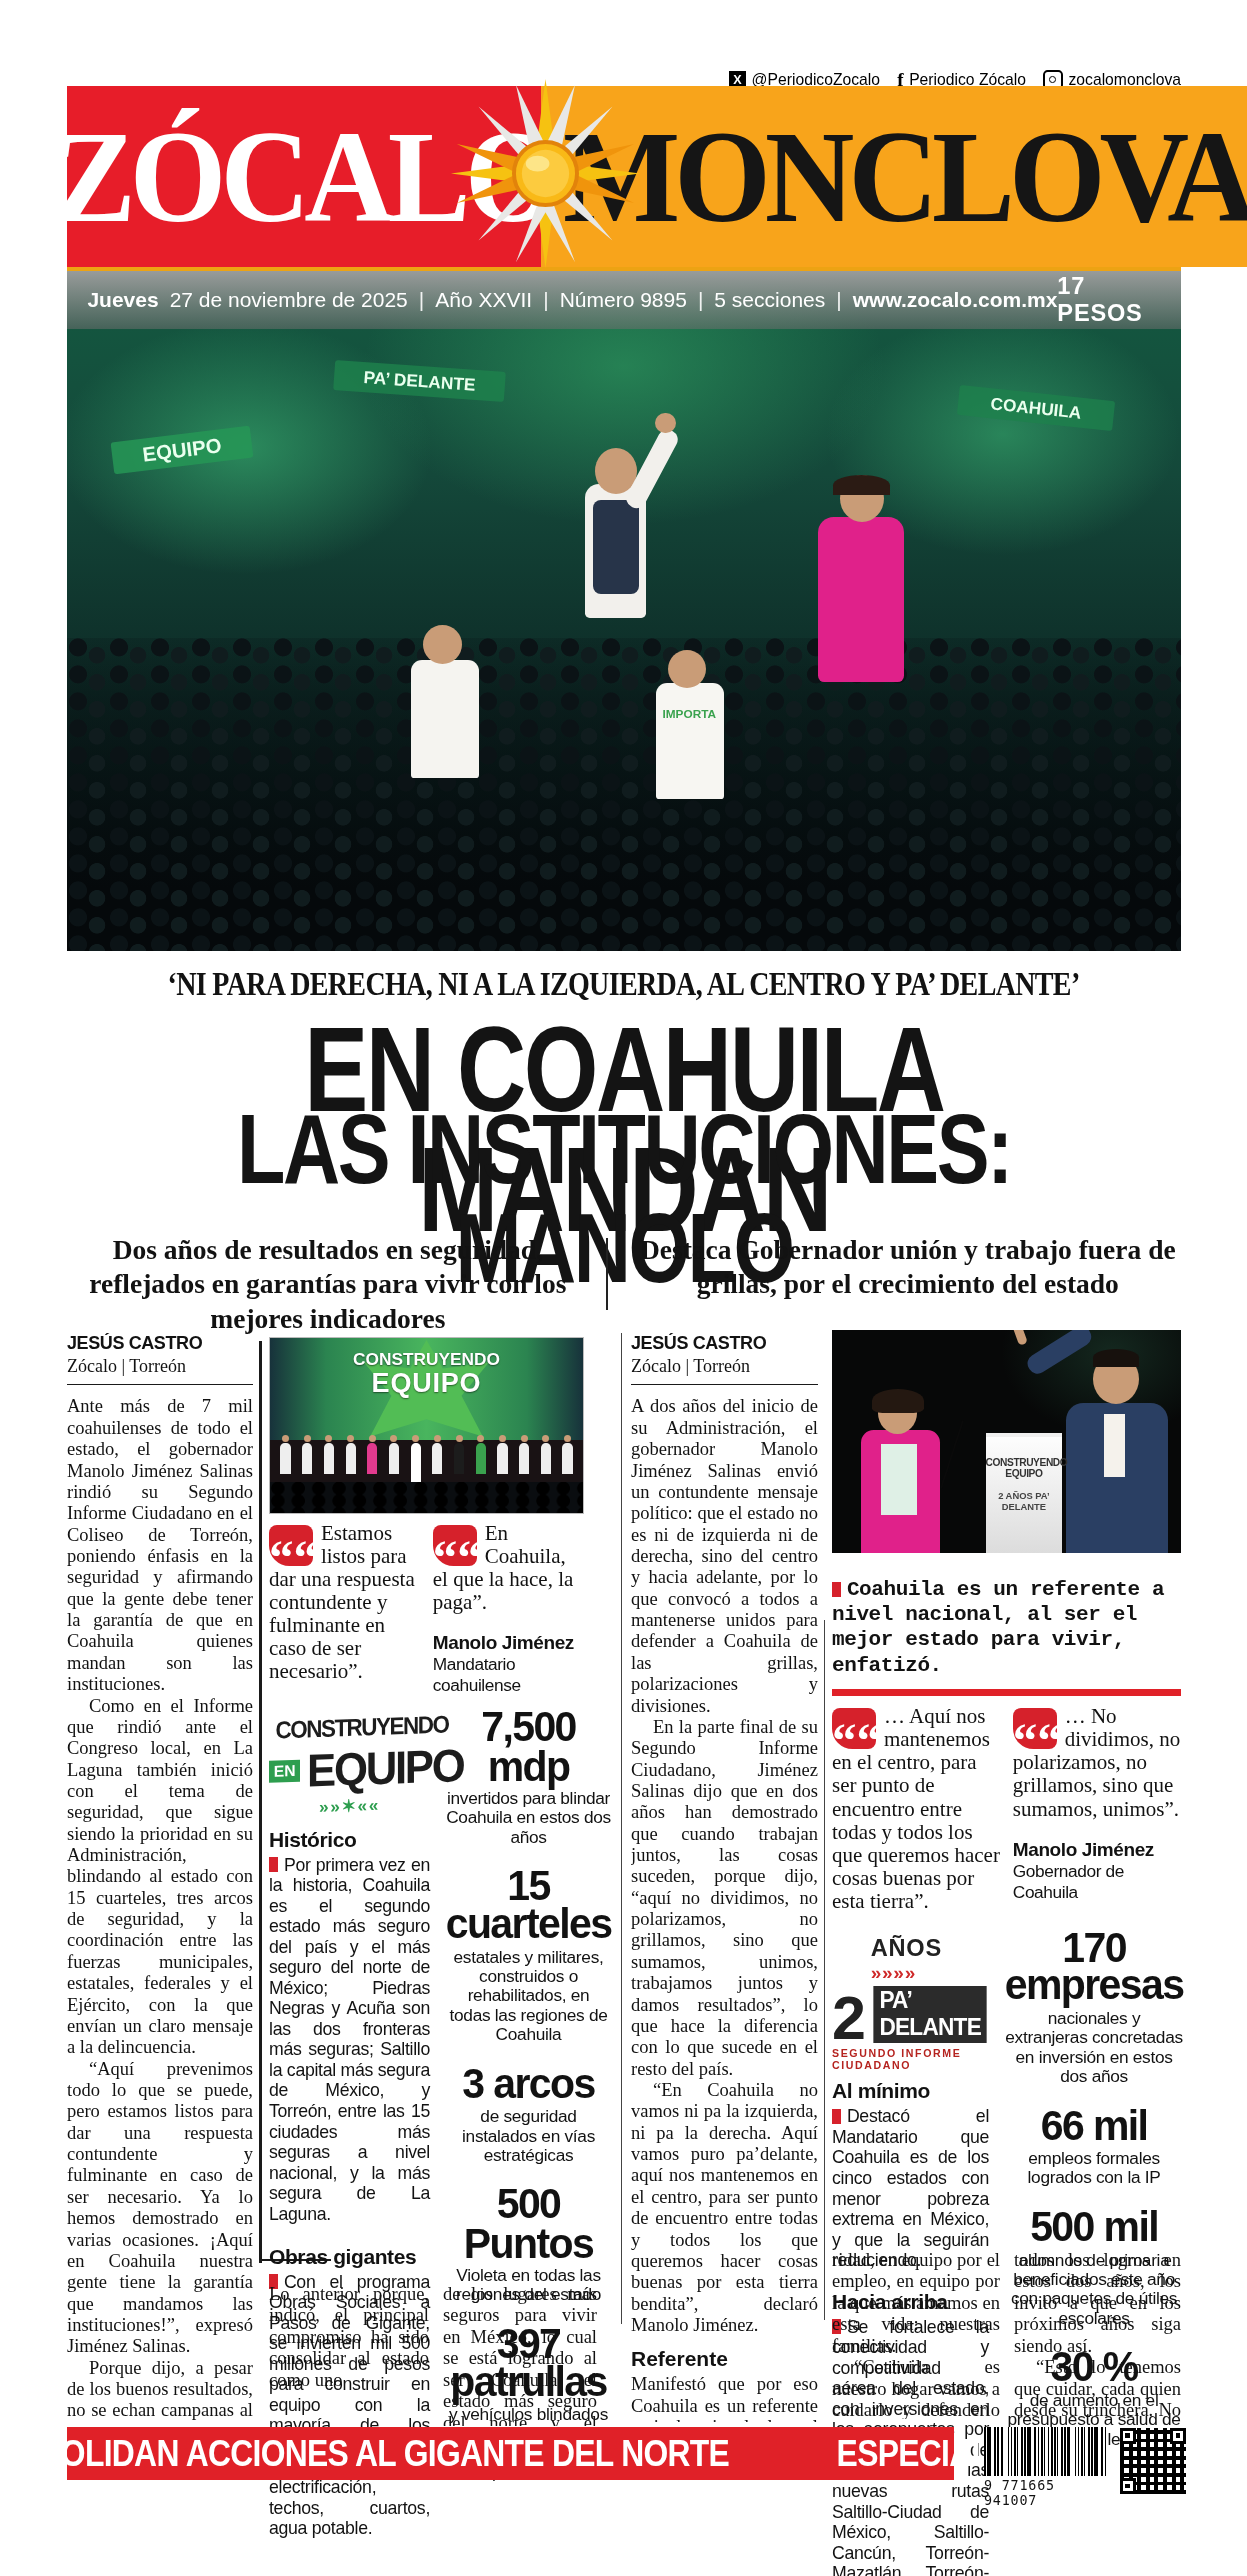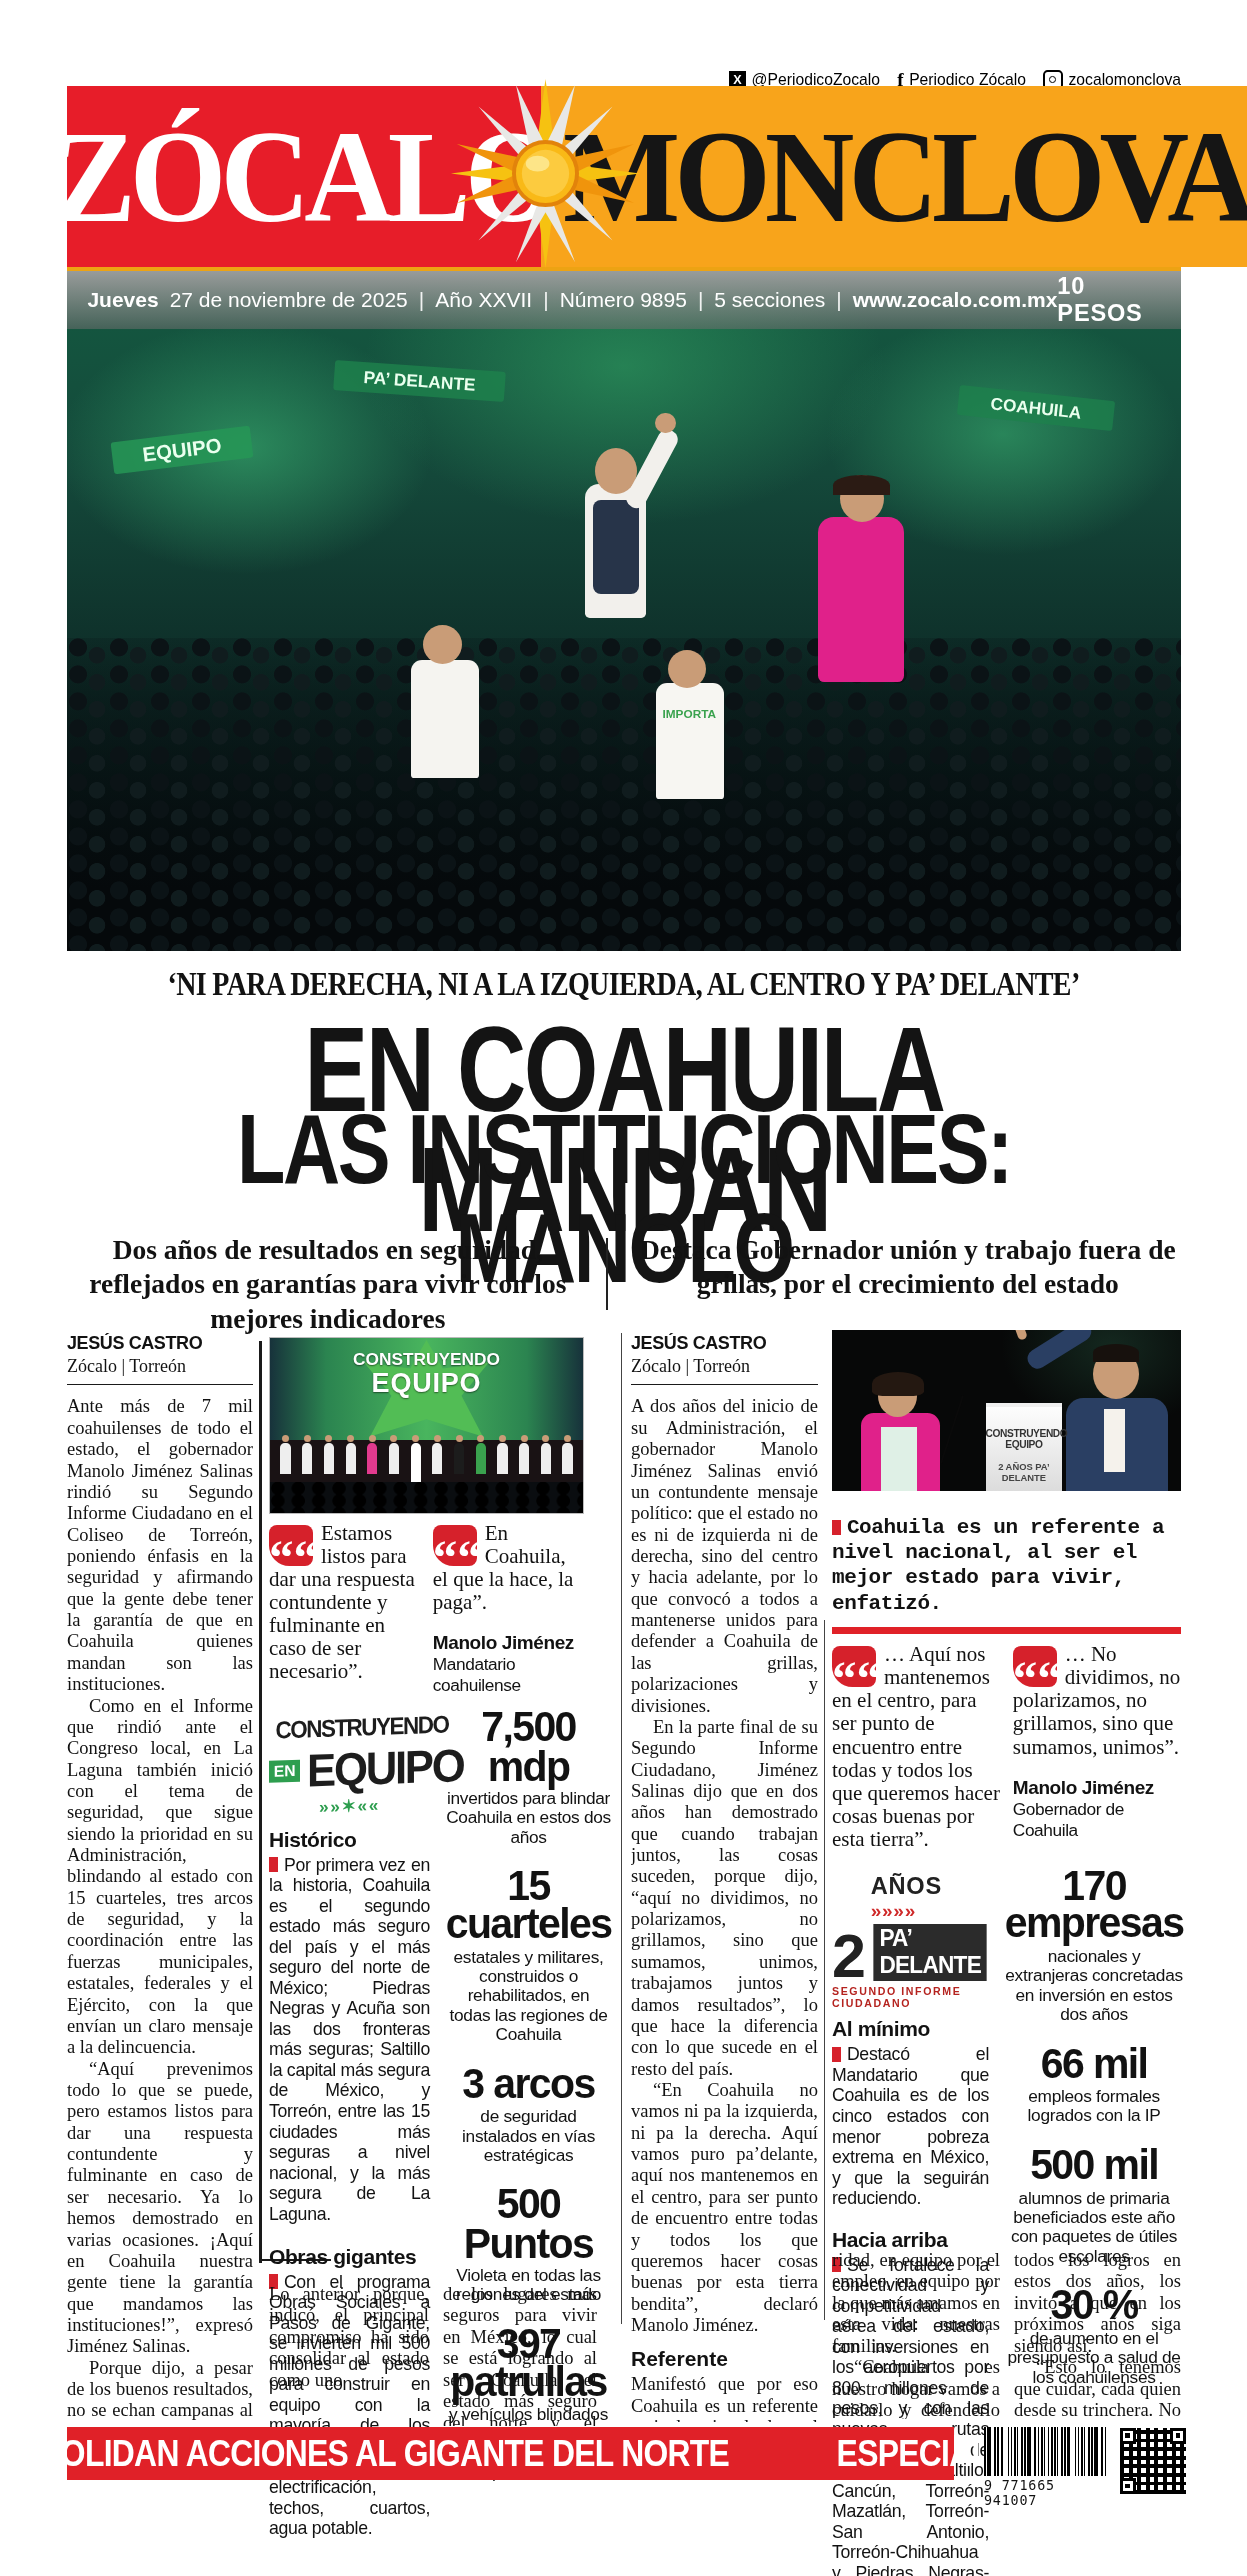--- a/index.html
+++ b/index.html
@@ -111,21 +111,21 @@
   .clogo .arrows{display:block;text-align:center;font-size:17.3px;letter-spacing:1.6px;color:#2e9e4f;font-weight:bold;}
   .facttitle{font-family:"Liberation Sans",sans-serif;font-weight:bold;font-size:21px;letter-spacing:-0.4px;margin:7.9px 0 3.1px 0;}
   .fact{font-family:"Liberation Sans",sans-serif;font-size:17.7px;line-height:1.16;letter-spacing:-0.3px;
         text-align:justify;margin:0;}
   .redsq{display:inline-block;width:8.6px;height:15px;background:#d6212b;margin-right:6.3px;vertical-align:-1.6px;}
   .stat{text-align:center;margin-bottom:20.4px;font-family:"Liberation Sans",sans-serif;}
   .stat .v{font-weight:bold;font-size:41px;letter-spacing:-1.6px;line-height:.92;transform:scaleY(1.05);}
   .stat .d{font-size:17.3px;line-height:1.12;letter-spacing:-0.3px;margin-top:4.7px;}
   
   #col4{position:absolute;left:832px;top:1330px;width:349px;}
-  .rphoto{width:349px;height:161px;position:relative;overflow:hidden;background:
+  .rphoto{width:349px;height:223px;position:relative;overflow:hidden;background:
           radial-gradient(ellipse 157px 118px at 80% 10%, #14281f, transparent 70%),#070808;}
   .podium{position:absolute;left:44%;bottom:0;width:22%;height:52%;background:linear-gradient(#fdfdfd,#dcdcdc);
           border-top:4.7px solid #efefef;text-align:center;font-family:"Liberation Sans",sans-serif;}
   .podium .pt1{font-weight:bold;font-size:10.2px;color:#333;margin-top:20.4px;letter-spacing:-0.4px;}
   .podium .pt2{font-weight:bold;font-size:9.4px;color:#444;margin-top:11px;}
   .caption{font-family:Liberation Mono, monospace;font-weight:bold;font-size:21px;line-height:1.2;
            letter-spacing:-0.4px;margin-top:24px;}
   .redrule{height:7px;background:#e02128;margin:11px 0 9.4px 0;}
   
   .alogo{font-family:"Liberation Sans",sans-serif;margin:6.3px 0 7.9px 0;}
@@ -252,21 +252,21 @@
       <span>27 de noviembre de 2025</span>
       <span class="sep">|</span>
       <span>Año XXVII</span>
       <span class="sep">|</span>
       <span>Número 9895</span>
       <span class="sep">|</span>
       <span>5 secciones</span>
       <span class="sep">|</span>
       <span class="b">www.zocalo.com.mx</span>
     </div>
-    <span class="price">10 PESOS</span>
+    <span class="price">17 PESOS</span>
   </div>
 
   <div class="kicker"><span>‘NI PARA DERECHA, NI A LA IZQUIERDA, AL CENTRO Y PA’ DELANTE’</span></div>
   <div class="hl hl1"><span>EN COAHUILA MANDAN</span></div>
   <div class="hl hl2"><span>LAS INSTITUCIONES: MANOLO</span></div>
 
   <div class="subheads">
     <div class="subhead subL">Dos años de resultados en seguridad, reflejados en garantías para vivir con los mejores indicadores</div>
     <div class="subdiv"></div>
     <div class="subhead subR">Destaca Gobernador unión y trabajo fuera de grillas, por el crecimiento del estado</div>

